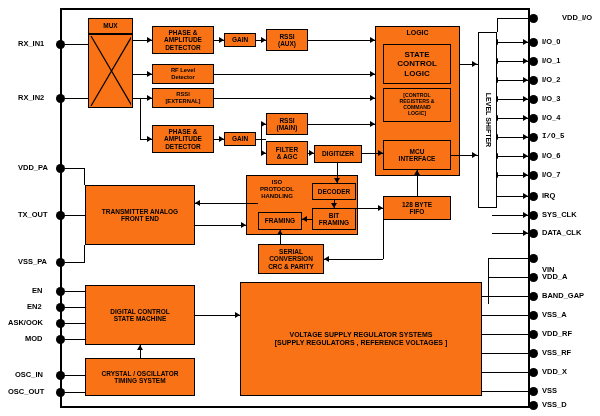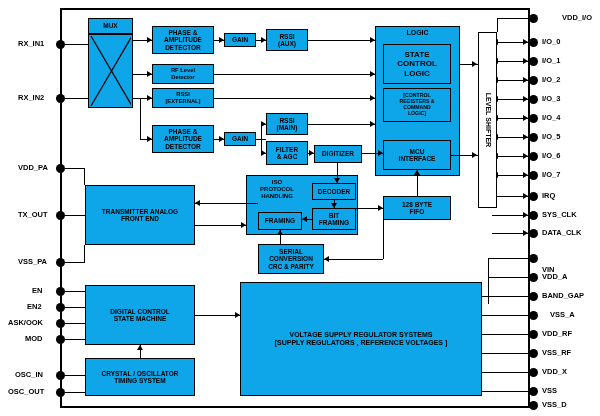--- a/index.html
+++ b/index.html
@@ -1,19 +1,19 @@
 <!DOCTYPE html>
 <html><head>
 <meta charset="utf-8">
 <style>
   html,body{margin:0;padding:0;}
   body{width:600px;height:416px;background:#ffffff;font-family:"Liberation Sans",sans-serif;overflow:hidden;}
   #root{position:relative;width:600px;height:416px;}
   .chip{position:absolute;left:60px;top:8px;width:470px;height:400px;border:2px solid #000;background:#fff;box-sizing:border-box;}
-  .blk{position:absolute;border:1.5px solid #000;background:#0ea5e9;box-sizing:border-box;
+  .blk{position:absolute;border:1.5px solid #000;background:#f97316;box-sizing:border-box;
        display:flex;align-items:center;justify-content:center;text-align:center;
        font-size:6.5px;font-weight:bold;line-height:1.15;color:#000;padding:1px;}
   .blk.sm{font-size:5.8px;}
   .blk.xs{font-size:5.2px;}
   .blk.big{font-size:8px;}
   .lbl{position:absolute;font-size:7.5px;font-weight:bold;color:#000;white-space:nowrap;}
   .pin{position:absolute;width:9px;height:9px;border-radius:50%;background:#000;}
   .ln{position:absolute;background:#000;}
   .hl{height:1.2px;}
   .vl{width:1.2px;}
@@ -87,41 +87,41 @@
   <div class="lbl" style="left:542px;top:37px;">I/O_0</div>
   <div class="pin" style="left:529px;top:57px;"></div>
   <div class="lbl" style="left:542px;top:56px;">I/O_1</div>
   <div class="pin" style="left:529px;top:76px;"></div>
   <div class="lbl" style="left:542px;top:75px;">I/O_2</div>
   <div class="pin" style="left:529px;top:95px;"></div>
   <div class="lbl" style="left:542px;top:94px;">I/O_3</div>
   <div class="pin" style="left:529px;top:114px;"></div>
   <div class="lbl" style="left:542px;top:113px;">I/O_4</div>
   <div class="pin" style="left:529px;top:133px;"></div>
-  <div class="lbl" style="left:542px;top:132px;">I/O_5</div>
+  <div class="lbl" style="left:542px;top:132px;font-family:Liberation Mono, monospace;">I/O_5</div>
   <div class="pin" style="left:529px;top:152px;"></div>
   <div class="lbl" style="left:542px;top:151px;">I/O_6</div>
   <div class="pin" style="left:529px;top:171px;"></div>
   <div class="lbl" style="left:542px;top:170px;">I/O_7</div>
 
   <div class="pin" style="left:529px;top:192px;"></div>
   <div class="lbl" style="left:542px;top:191px;">IRQ</div>
   <div class="pin" style="left:529px;top:211px;"></div>
   <div class="lbl" style="left:542px;top:210px;">SYS_CLK</div>
   <div class="pin" style="left:529px;top:229px;"></div>
   <div class="lbl" style="left:542px;top:228px;">DATA_CLK</div>
 
   <div class="pin" style="left:529px;top:254px;"></div>
   <div class="lbl" style="left:542px;top:265px;">VIN</div>
   <div class="pin" style="left:529px;top:273px;"></div>
   <div class="lbl" style="left:542px;top:272px;">VDD_A</div>
   <div class="pin" style="left:529px;top:292px;"></div>
   <div class="lbl" style="left:542px;top:291px;">BAND_GAP</div>
   <div class="pin" style="left:529px;top:311px;"></div>
-  <div class="lbl" style="left:542px;top:310px;margin-left:8px;">VSS_A</div>
+  <div class="lbl" style="left:542px;top:310px;">VSS_A</div>
   <div class="pin" style="left:529px;top:330px;"></div>
   <div class="lbl" style="left:542px;top:329px;">VDD_RF</div>
   <div class="pin" style="left:529px;top:349px;"></div>
   <div class="lbl" style="left:542px;top:348px;">VSS_RF</div>
   <div class="pin" style="left:529px;top:368px;"></div>
   <div class="lbl" style="left:542px;top:367px;">VDD_X</div>
   <div class="pin" style="left:529px;top:387px;"></div>
   <div class="lbl" style="left:542px;top:386px;">VSS</div>
   <div class="pin" style="left:529px;top:401px;"></div>
   <div class="lbl" style="left:542px;top:400px;">VSS_D</div>

